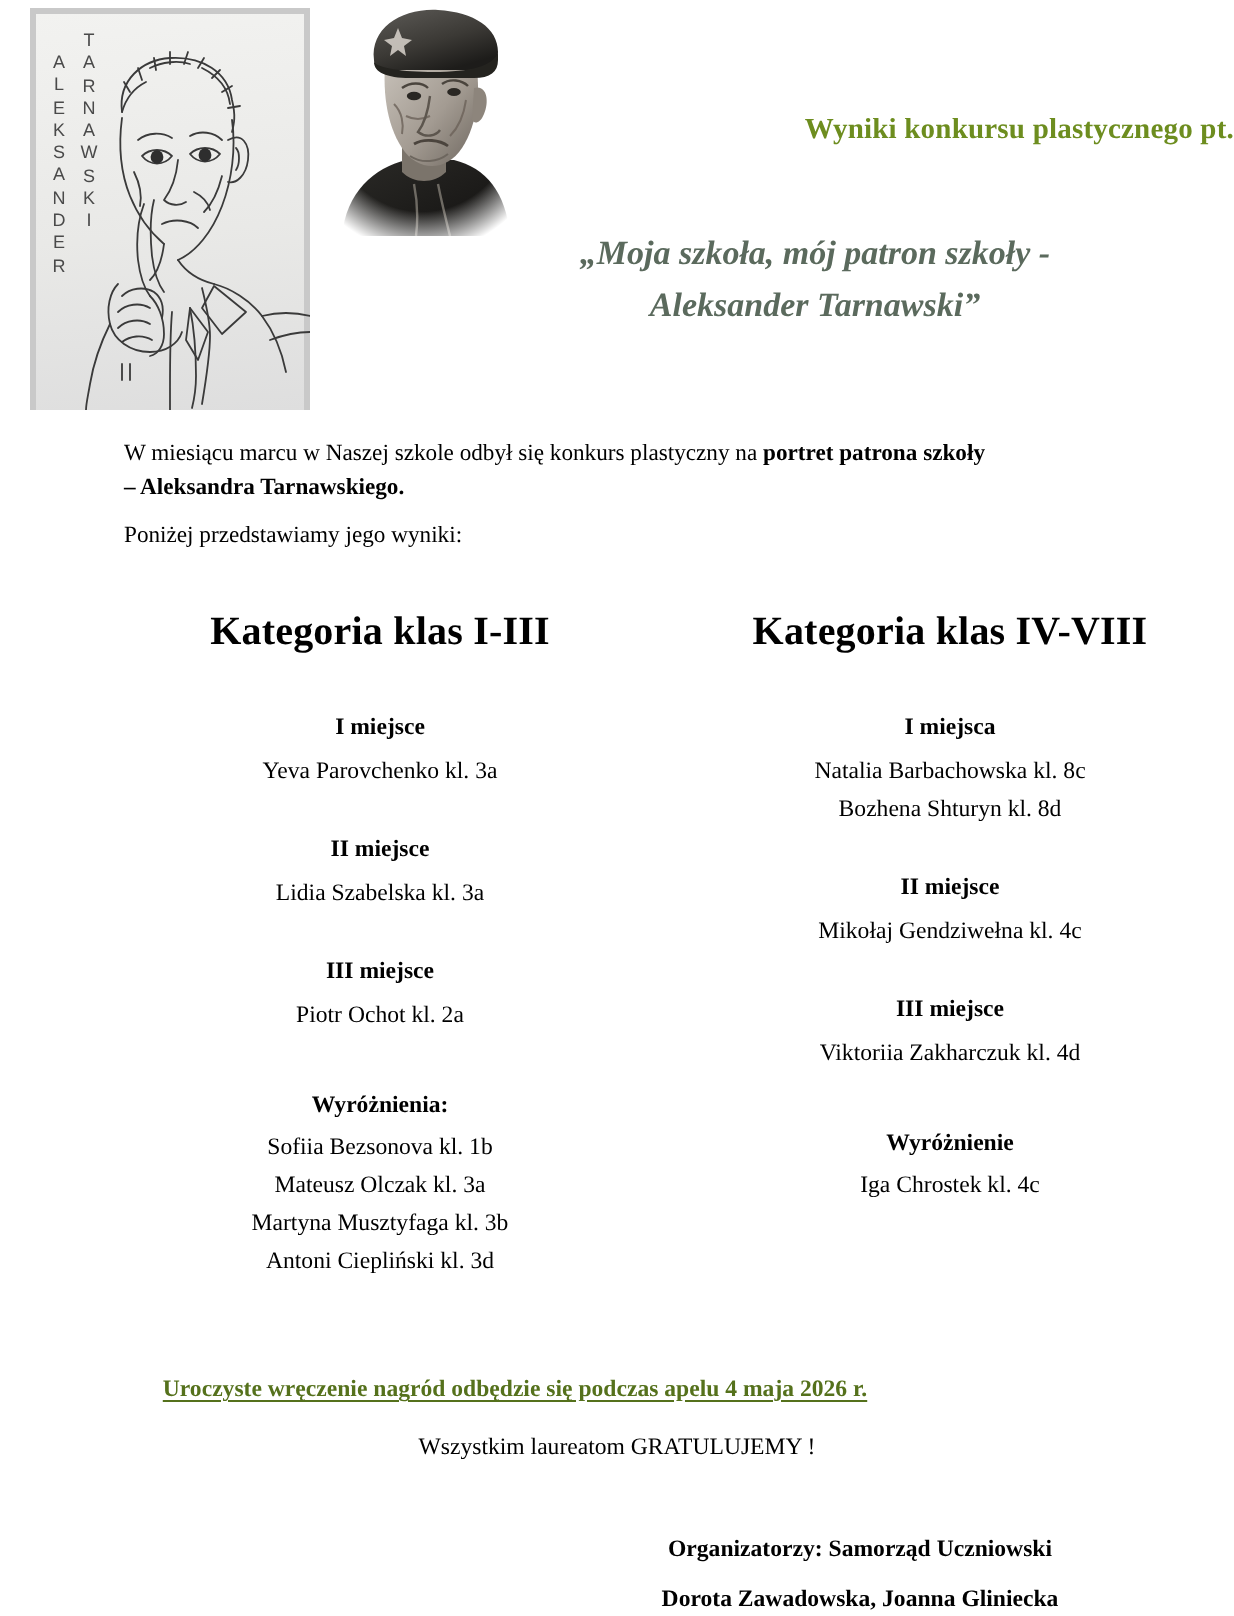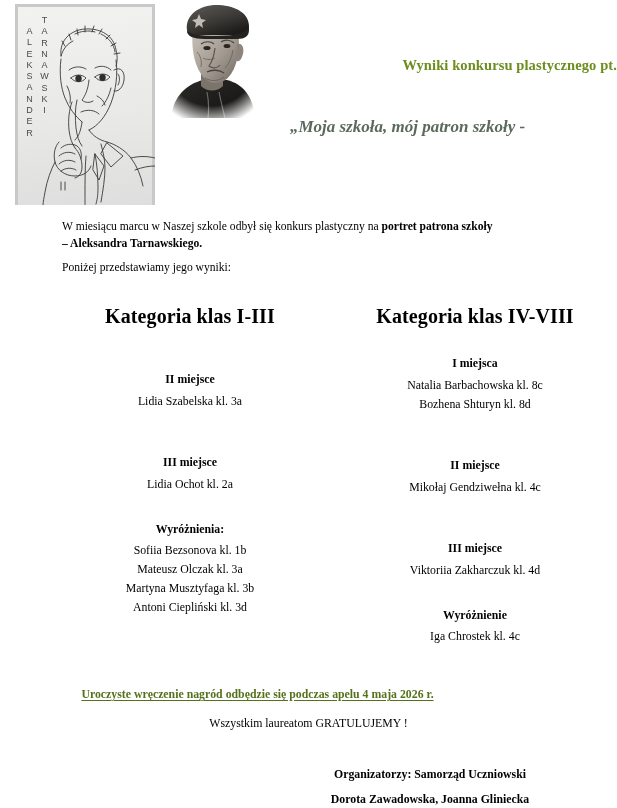--- a/index.html
+++ b/index.html
@@ -110,21 +110,21 @@
   }
   .col-left  { left: 55px; }
   .col-right { left: 340px; }
 
   .col-head {
     font-size: 20px;
     font-weight: bold;
     margin: 0 0 8px 0;
     letter-spacing: 0.1px;
   }
-  .place-block { margin-top: 44px; }
+  .place-block { margin-top: 22px; }
   .place-block.first { margin-top: 28px; }
   .place-title {
     font-size: 11.8px;
     font-weight: bold;
     margin-bottom: 5px;
   }
   .winner {
     font-size: 11.8px;
     line-height: 19px;
   }
@@ -307,39 +307,44 @@
       <path d="M62 92 C64 102 66 110 68 118" stroke="#6e6a63" stroke-width="1.2" fill="none"></path>
 
       <rect x="0" y="0" width="108" height="118" fill="url(#vig)"></rect>
     </svg>
   </div>
 
   <div class="title-main">Wyniki konkursu plastycznego pt.</div>
 
   <div class="title-sub">
     <div>„Moja szkoła, mój patron szkoły -</div>
+    <div>Aleksander Tarnawski”</div>
   </div>
 </div>
 
 <div class="intro"><span>W miesiącu marcu w Naszej szkole odbył się konkurs plastyczny na </span><b>portret patrona szkoły</b><br><b>– Aleksandra Tarnawskiego.</b></div>
 
 <div class="intro2">Poniżej przedstawiamy jego wyniki:</div>
 
 <div class="col col-left">
   <div class="col-head">Kategoria klas I-III</div>
 
+  <div class="place-block first">
+    <div class="place-title">I miejsce</div>
+    <div class="winner">Yeva Parovchenko kl. 3a</div>
+  </div>
 
   <div class="place-block">
     <div class="place-title">II miejsce</div>
     <div class="winner">Lidia Szabelska kl. 3a</div>
   </div>
 
   <div class="place-block">
     <div class="place-title">III miejsce</div>
-    <div class="winner">Lidia Ochot kl. 2a</div>
+    <div class="winner">Piotr Ochot kl. 2a</div>
   </div>
 
   <div class="place-block honors">
     <div class="place-title">Wyróżnienia:</div>
     <div class="winner">Sofiia Bezsonova kl. 1b</div>
     <div class="winner">Mateusz Olczak kl. 3a</div>
     <div class="winner">Martyna Musztyfaga kl. 3b</div>
     <div class="winner">Antoni Ciepliński kl. 3d</div>
   </div>
 </div>

